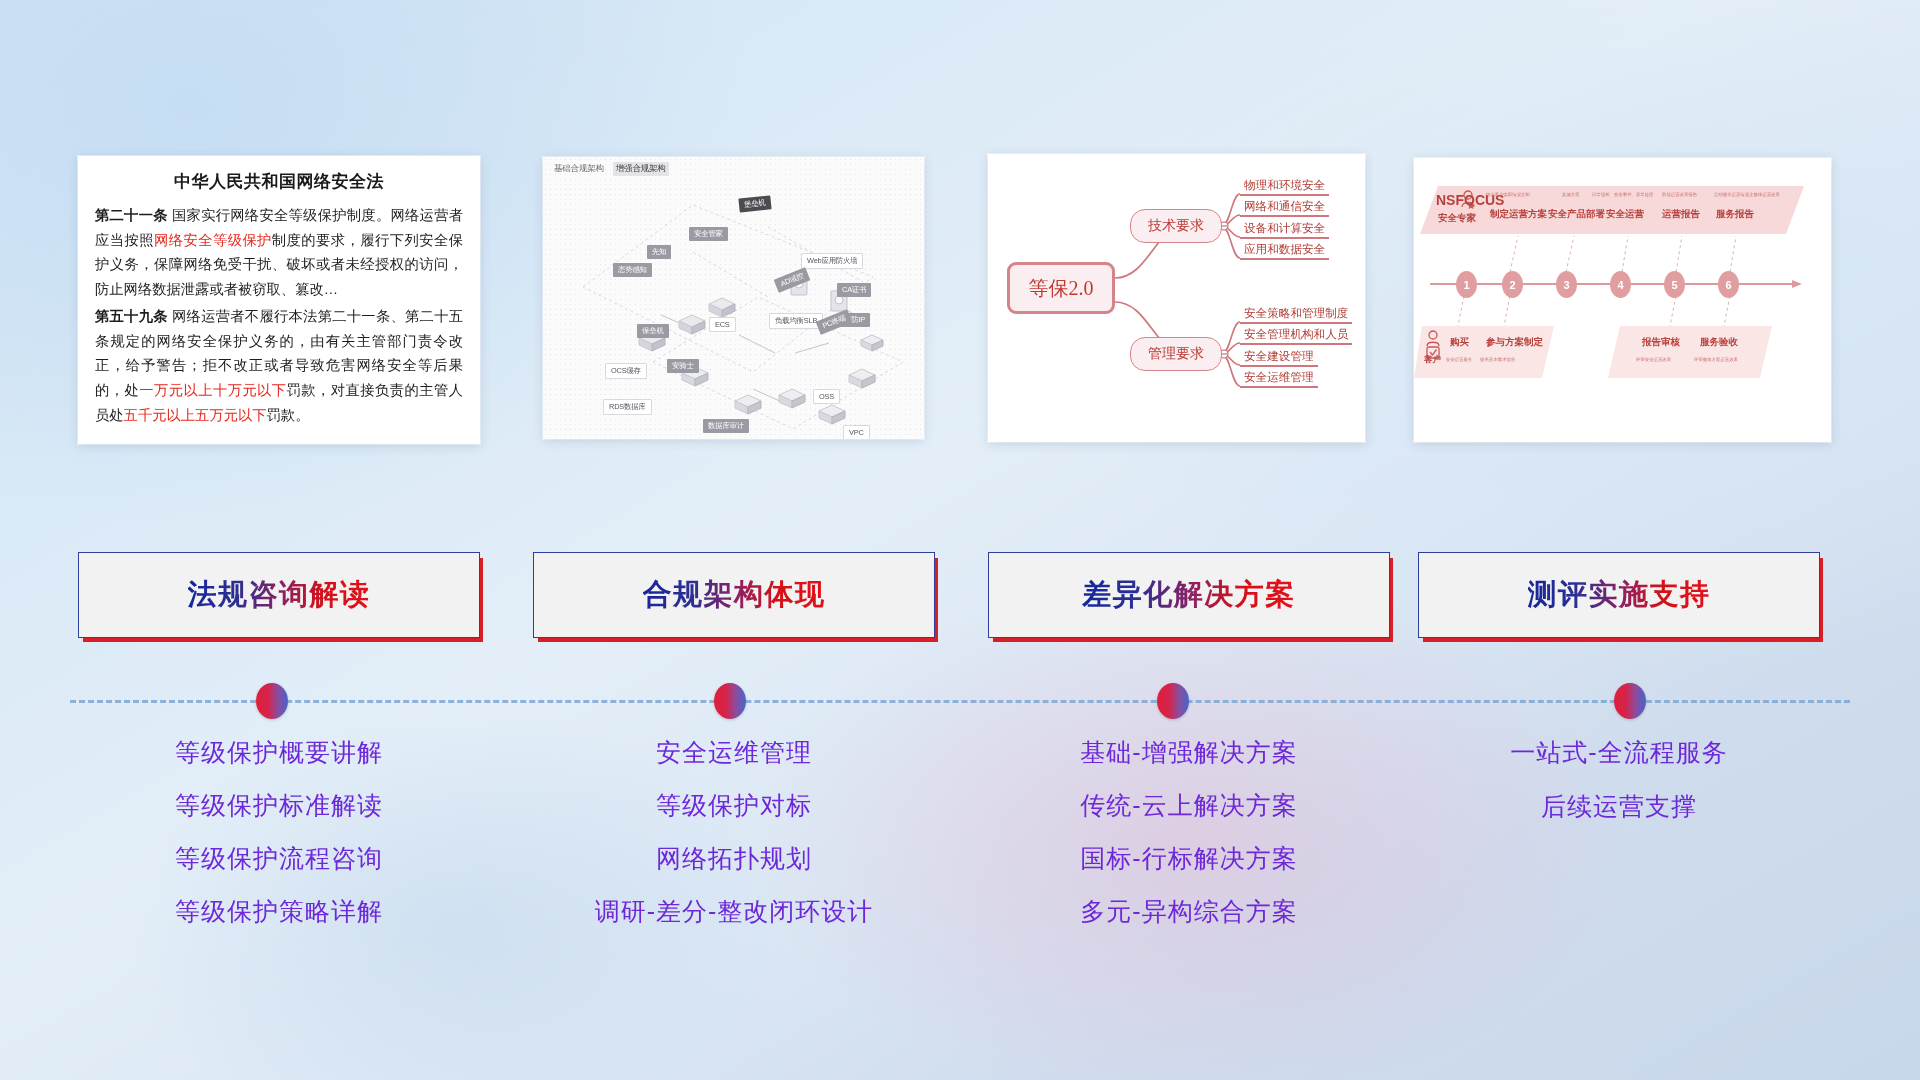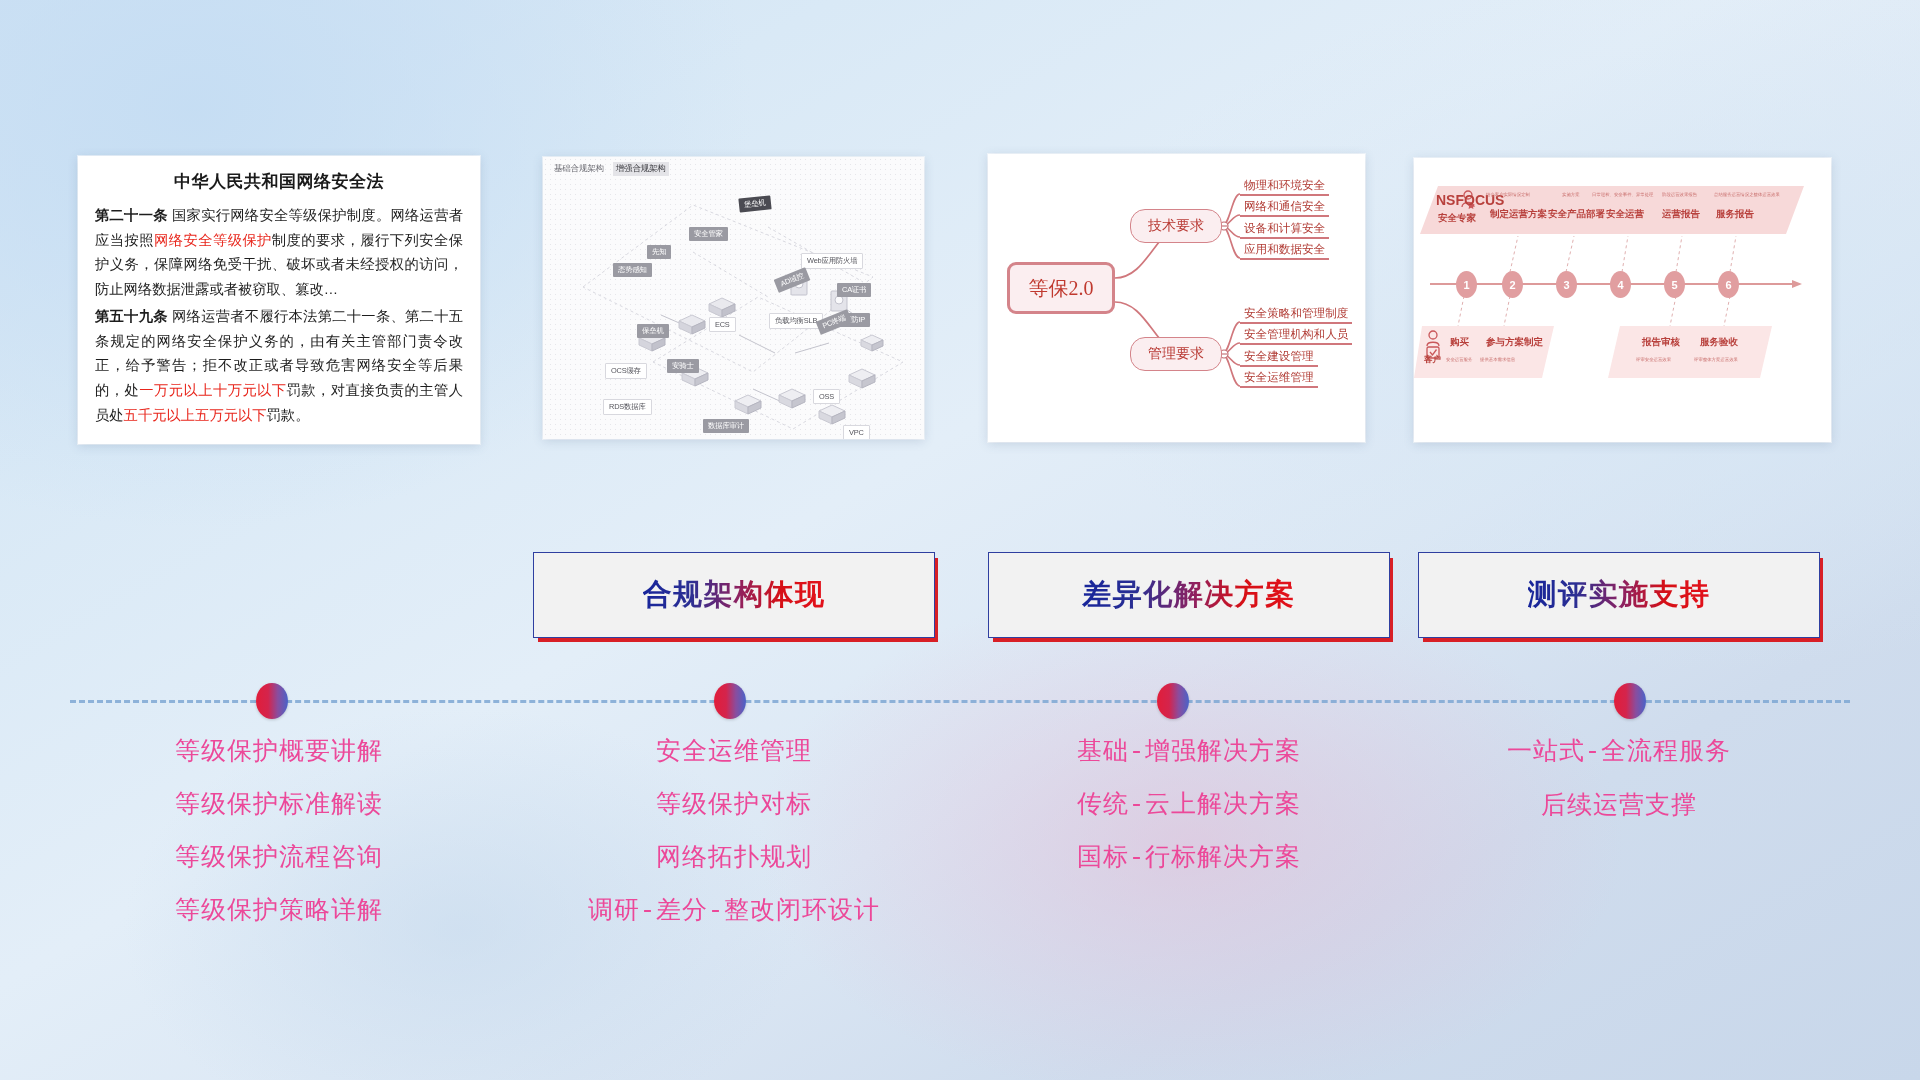--- a/index.html
+++ b/index.html
@@ -118,22 +118,22 @@
   .tl-dot {
     position:absolute; top:683px; width:32px; height:36px; border-radius:50%;
     background: linear-gradient(90deg,#e11d3a 0%, #d4244c 38%, #8a4d9e 68%, #4a63c8 100%);
     box-shadow: 0 1px 3px rgba(0,0,0,.18);
   }
   #dot1 { left:256px; } #dot2 { left:714px; } #dot3 { left:1157px; } #dot4 { left:1614px; }
 
   
   .list { position:absolute; top:740px; width:402px; text-align:center; }
   .list .item {
-    font-size:25px; color:#ec4899; line-height:1; margin-bottom:28px;
-    letter-spacing:1px; font-family:Liberation Mono, monospace;
+    font-size:25px; color:#6d28d9; line-height:1; margin-bottom:28px;
+    letter-spacing:1px; font-family:Liberation Sans, sans-serif;
   }
   #ls1 { left:78px;  } #ls2 { left:533px; } #ls3 { left:988px; } #ls4 { left:1418px; }
   #ls4 .item { margin-bottom:29px; }
 </style>
 </head>
 <body>
 
 <div class="stage">
 
   <div class="cards">
@@ -361,20 +361,23 @@
         <div class="nsf-band-label" style="left:286px; top:178px;">服务验收</div>
 
         <div class="nsf-sub" style="left:32px;  top:199px;">安全运营服务</div>
         <div class="nsf-sub" style="left:66px;  top:199px;">提供基本需求信息</div>
         <div class="nsf-sub" style="left:222px; top:199px;">评审安全运营效果</div>
         <div class="nsf-sub" style="left:280px; top:199px;">评审整体方案运营效果</div>
       </div>
     </div>
   </div>
 
+  <div class="titlebox" id="tb1">
+    <span>法规咨询解读</span>
+  </div>
   <div class="titlebox" id="tb2">
     <span>合规架构体现</span>
   </div>
   <div class="titlebox" id="tb3">
     <span>差异化解决方案</span>
   </div>
   <div class="titlebox" id="tb4">
     <span>测评实施支持</span>
   </div>
 
@@ -393,19 +396,20 @@
   <div class="list" id="ls2">
     <div class="item">安全运维管理</div>
     <div class="item">等级保护对标</div>
     <div class="item">网络拓扑规划</div>
     <div class="item">调研-差分-整改闭环设计</div>
   </div>
   <div class="list" id="ls3">
     <div class="item">基础-增强解决方案</div>
     <div class="item">传统-云上解决方案</div>
     <div class="item">国标-行标解决方案</div>
+    <div class="item">多元-异构综合方案</div>
   </div>
   <div class="list" id="ls4">
     <div class="item">一站式-全流程服务</div>
     <div class="item">后续运营支撑</div>
   </div>
 
 </div>
 
 </body></html>

